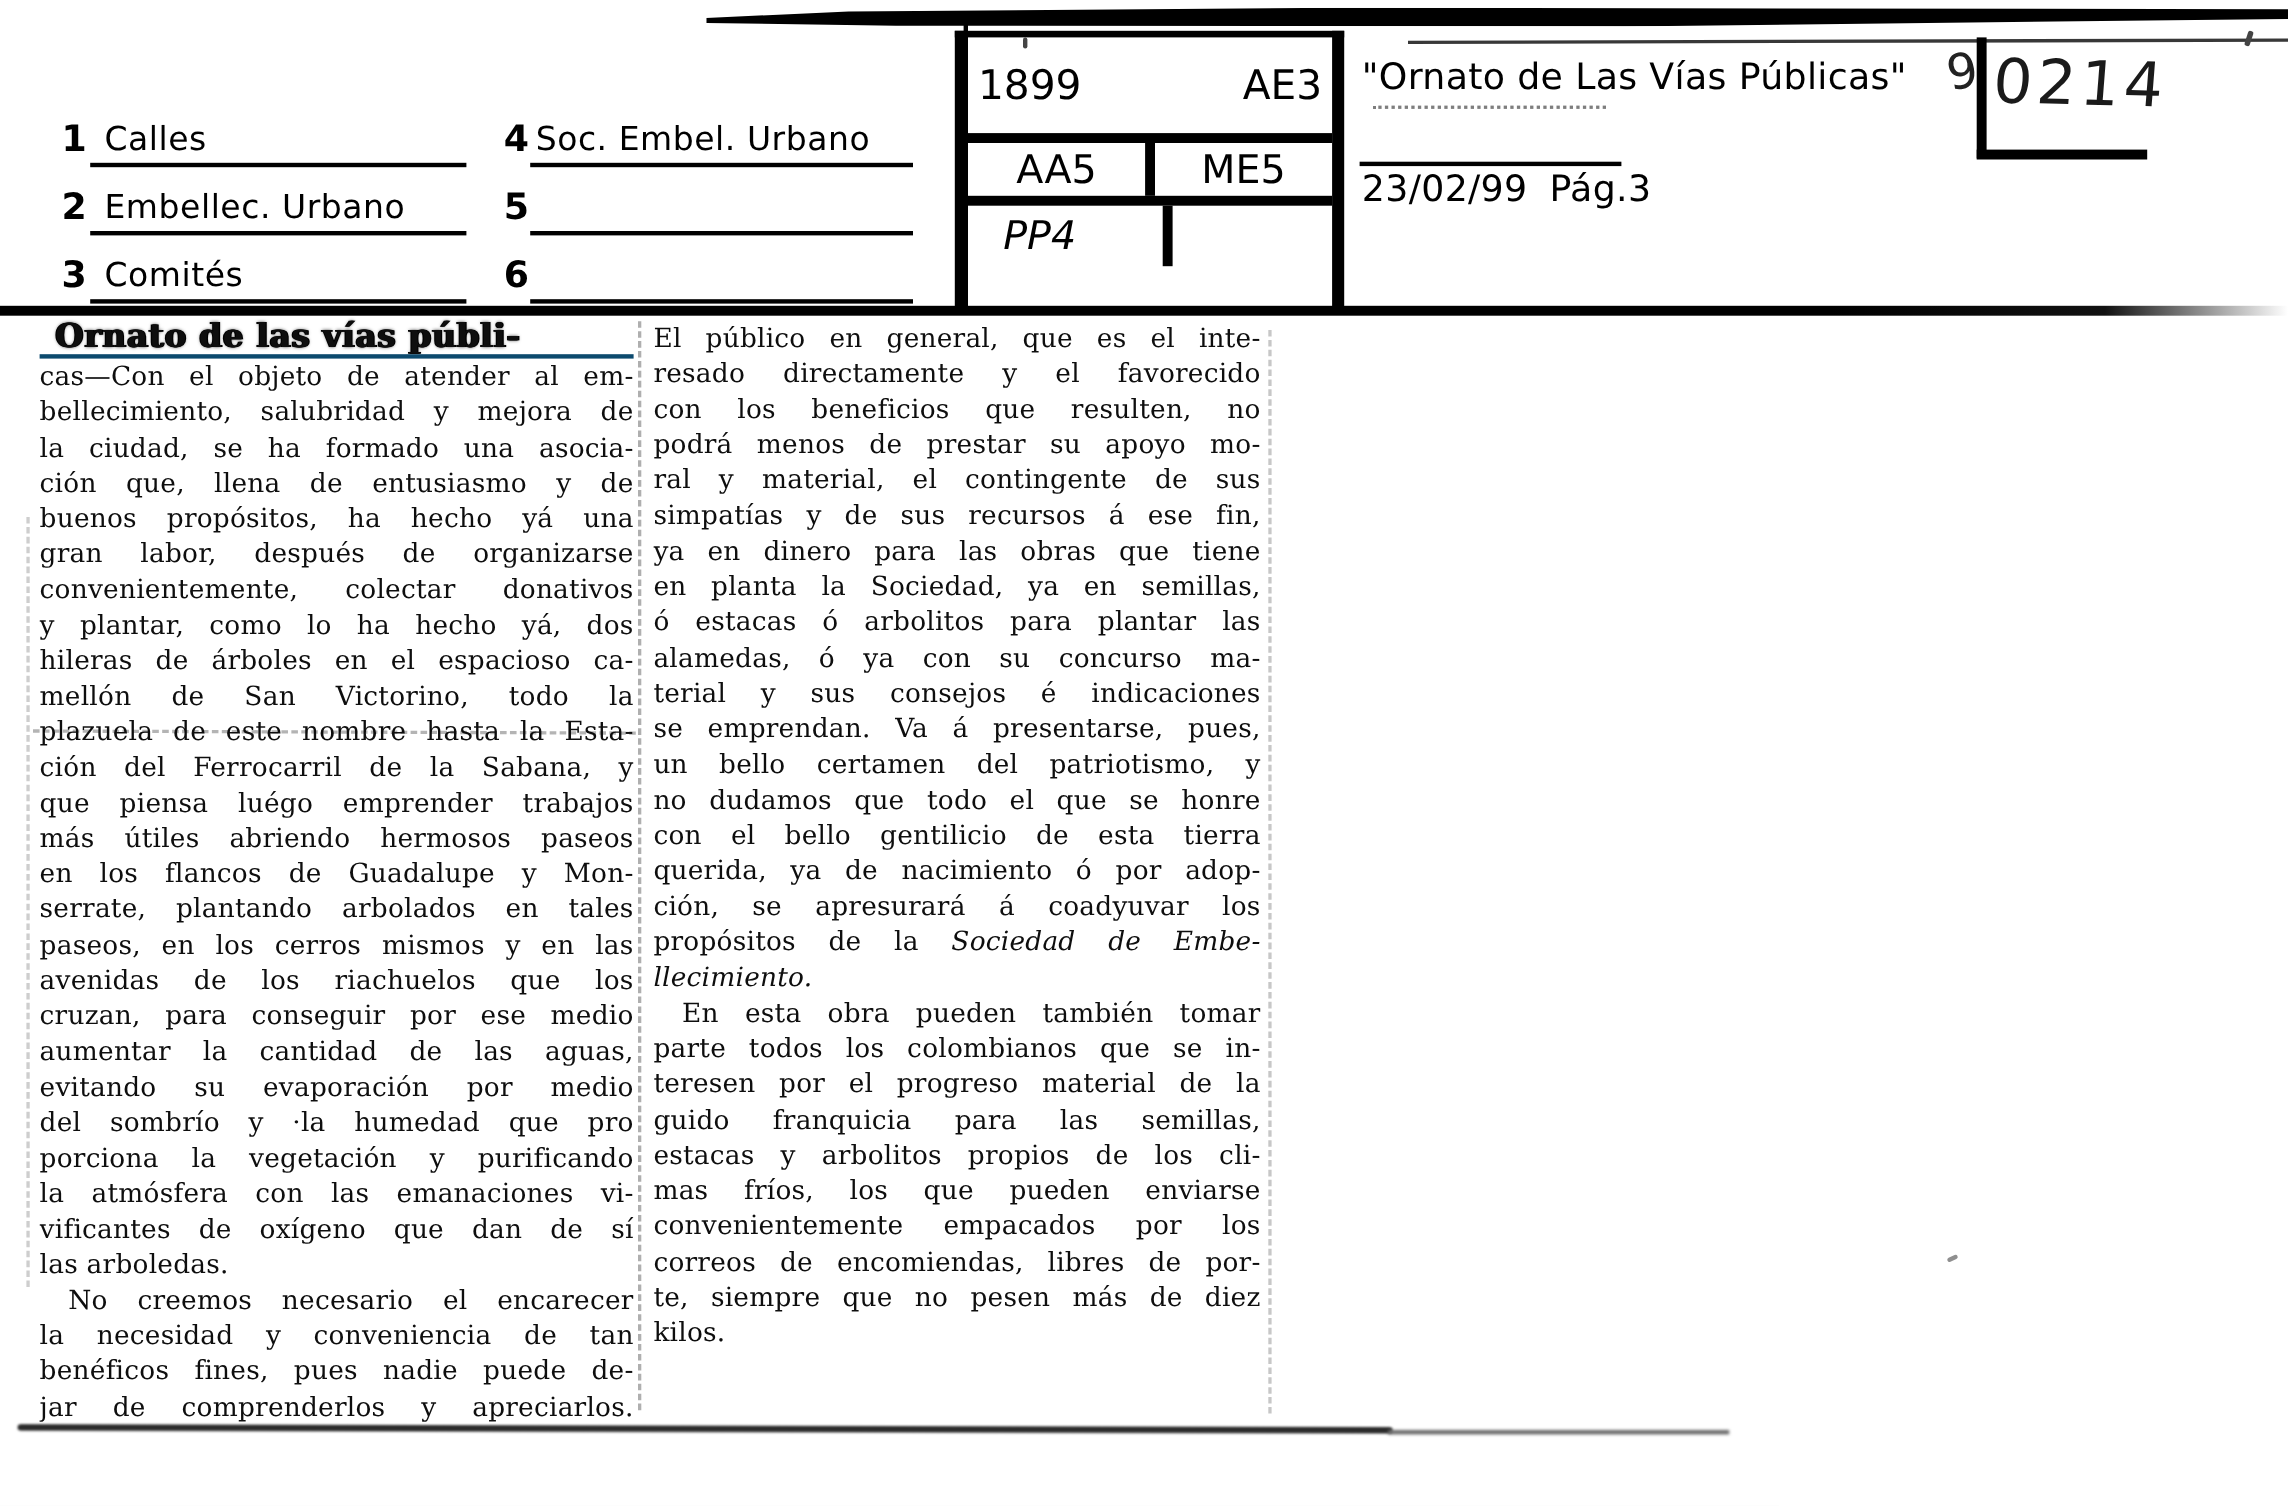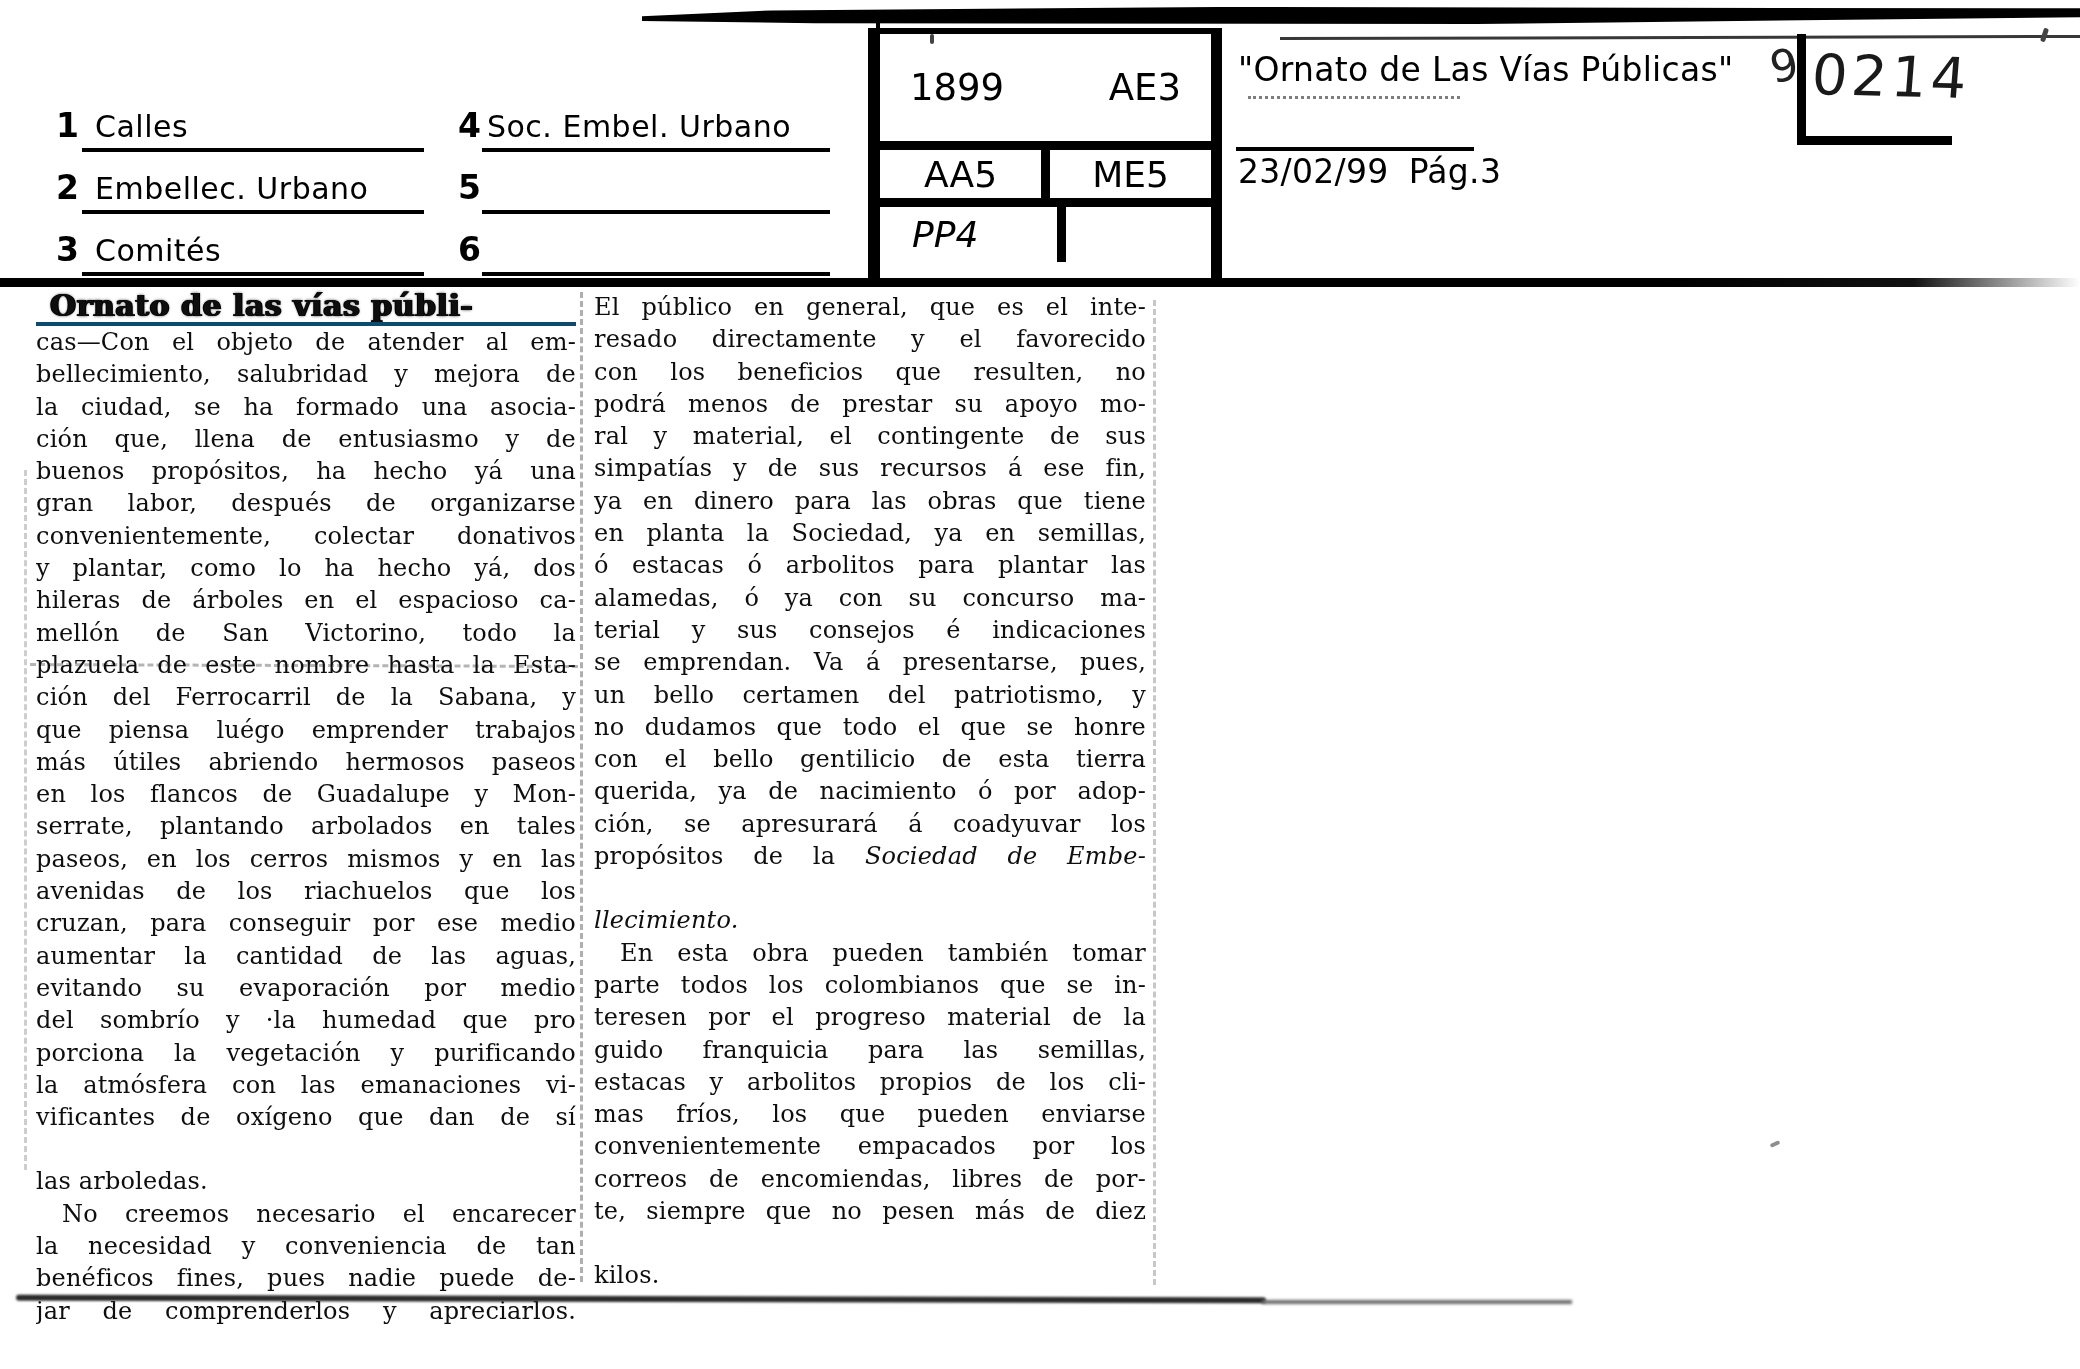--- a/index.html
+++ b/index.html
@@ -30,22 +30,22 @@
   .field .label{font-size:30px;line-height:1;margin-left:16px;letter-spacing:.5px;white-space:nowrap;}
   .field .rule{position:absolute;bottom:0;height:4px;background:#000;}
   .fA .rule{left:26px;right:0;}
   .fB .rule{left:24px;right:0;}
   .fB .label{margin-left:6px;}
 
   
   #class-box{position:absolute;left:868px;top:28px;width:354px;height:257px;box-sizing:border-box;
          border-left:12px solid #000;border-right:11px solid #000;border-top:6px solid #000;
          font-family:"DejaVu Sans",sans-serif;color:#000;}
-  #class-box .row1{height:107px;display:flex;align-items:center;justify-content:space-between;
-         padding:0 30px;font-size:37px;}
+  #class-box .row1{height:87px;display:flex;align-items:center;justify-content:space-between;
+         padding:0 9px;font-size:37px;}
   #class-box .hdiv{height:9px;background:#000;}
   #class-box .row{display:flex;}
   #class-box .row2{height:48px;} #class-box .row3{height:55px;}
   #class-box .cell{flex:1;display:flex;align-items:center;justify-content:center;font-size:36px;}
   #class-box .cell.start{justify-content:flex-start;padding-left:32px;font-style:italic;}
   #class-box .vdiv{width:9px;background:#000;}
 
   
   .cit{position:absolute;font-family:"DejaVu Sans",sans-serif;font-size:33px;color:#000;
        letter-spacing:.3px;white-space:nowrap;}
@@ -60,21 +60,21 @@
   .cat-num{position:absolute;left:1812px;top:44px;font-family:"DejaVu Sans",sans-serif;
        font-size:56px;color:#1a1a1a;transform:rotate(1.5deg) skewX(-3deg);letter-spacing:4px;}
   .cat-mark{position:absolute;left:1770px;top:40px;font-family:"DejaVu Sans",sans-serif;
        font-size:44px;color:#222;transform:rotate(-10deg);}
 
   
   .col{position:absolute;font-size:24px;line-height:32.3px;letter-spacing:.2px;color:#0e0e0e;}
   #left-col{left:36px;top:288px;width:540px;}
   #right-col{left:594px;top:291px;width:552px;}
   .tline{height:32.3px;text-align:justify;text-align-last:justify;overflow:hidden;}
-  .tline.nojust{text-align-last:left;margin-top:32px;}
+  .tline.nojust{text-align-last:left;}
   .tline.indent{text-indent:26px;}
   .tline .ital{font-style:italic;}
   .tline.heading{height:38px;line-height:36px;font-size:30px;font-weight:bold;
        text-align-last:left;letter-spacing:.5px;padding-left:14px;box-sizing:border-box;
        border-bottom:4px solid #0c4a6e;
        text-shadow:1px 0 0 #000,-1px 0 0 #000,0 0 3px rgba(0,0,0,.75);}
 </style>
 </head>
 <body>
 

